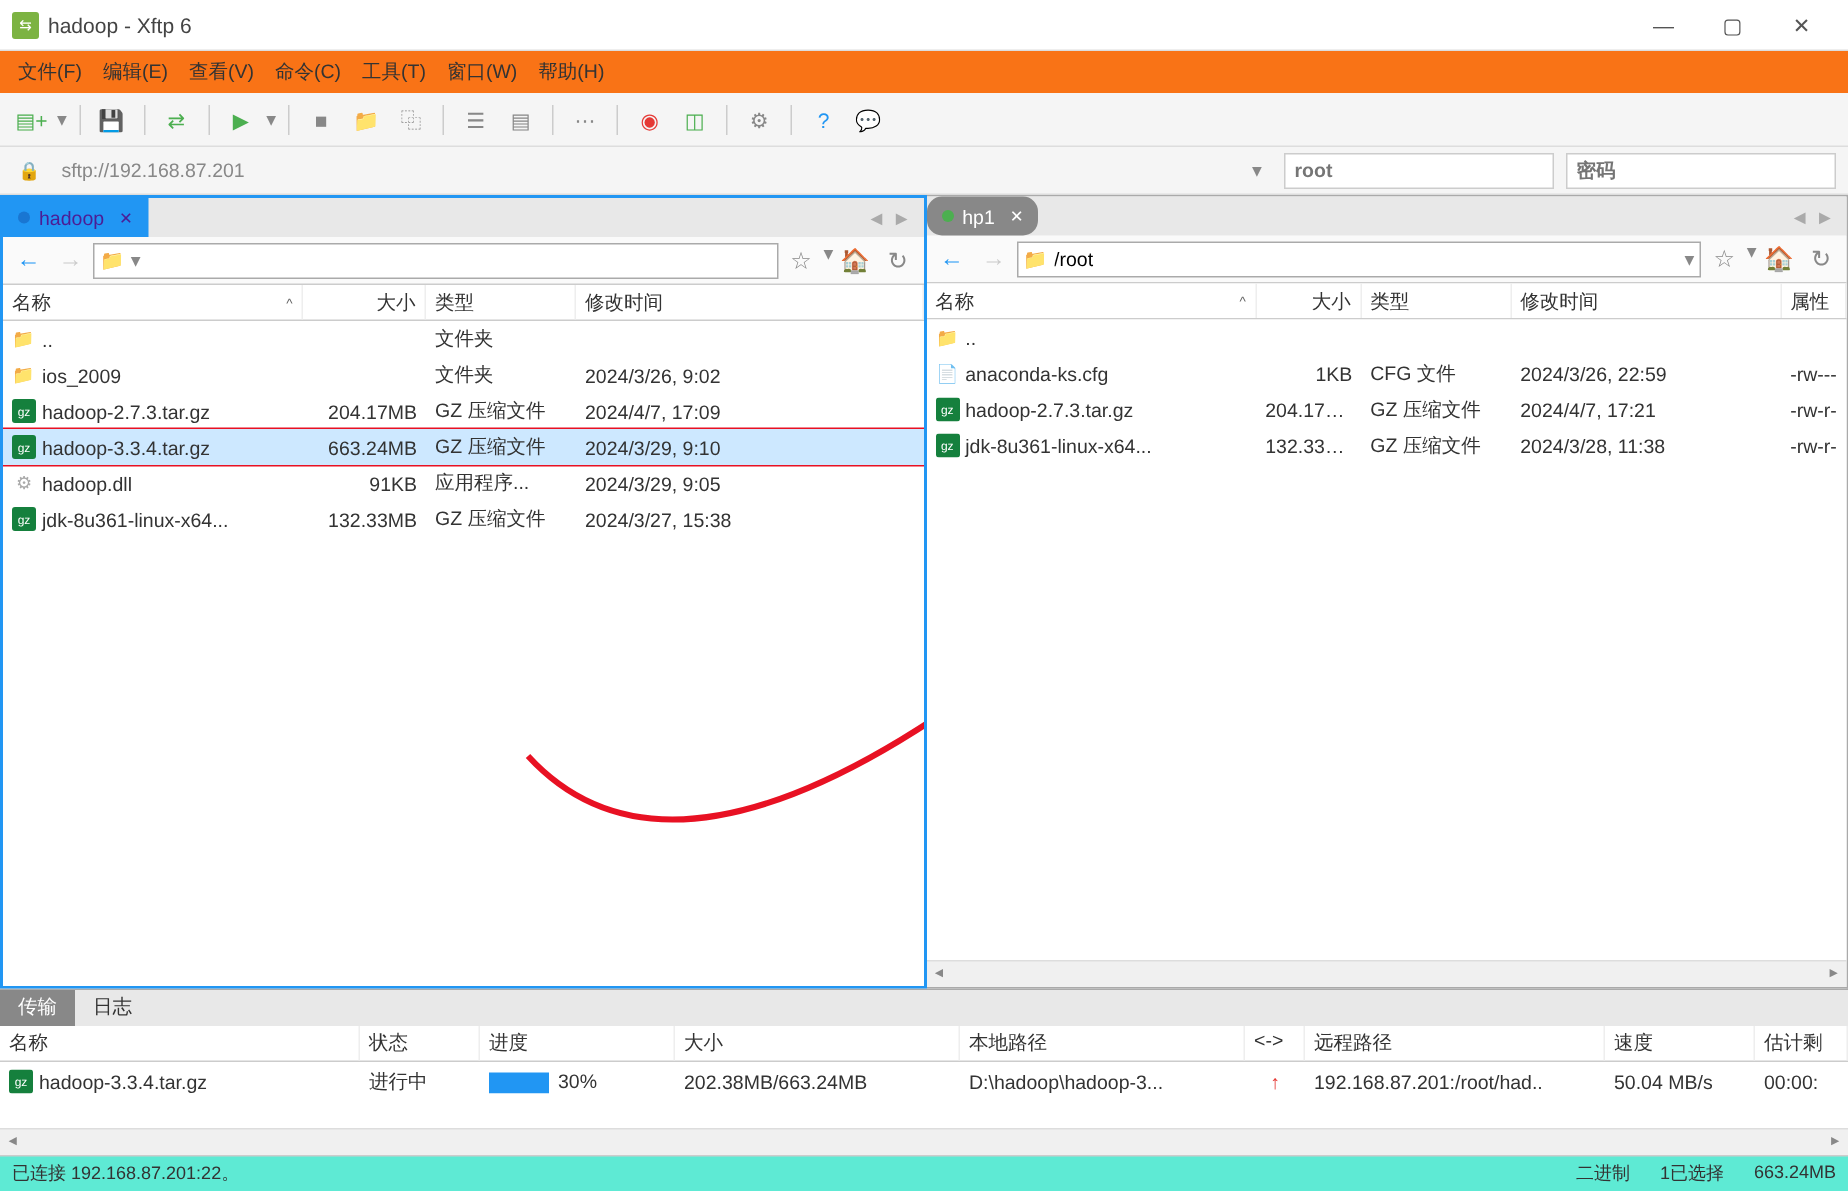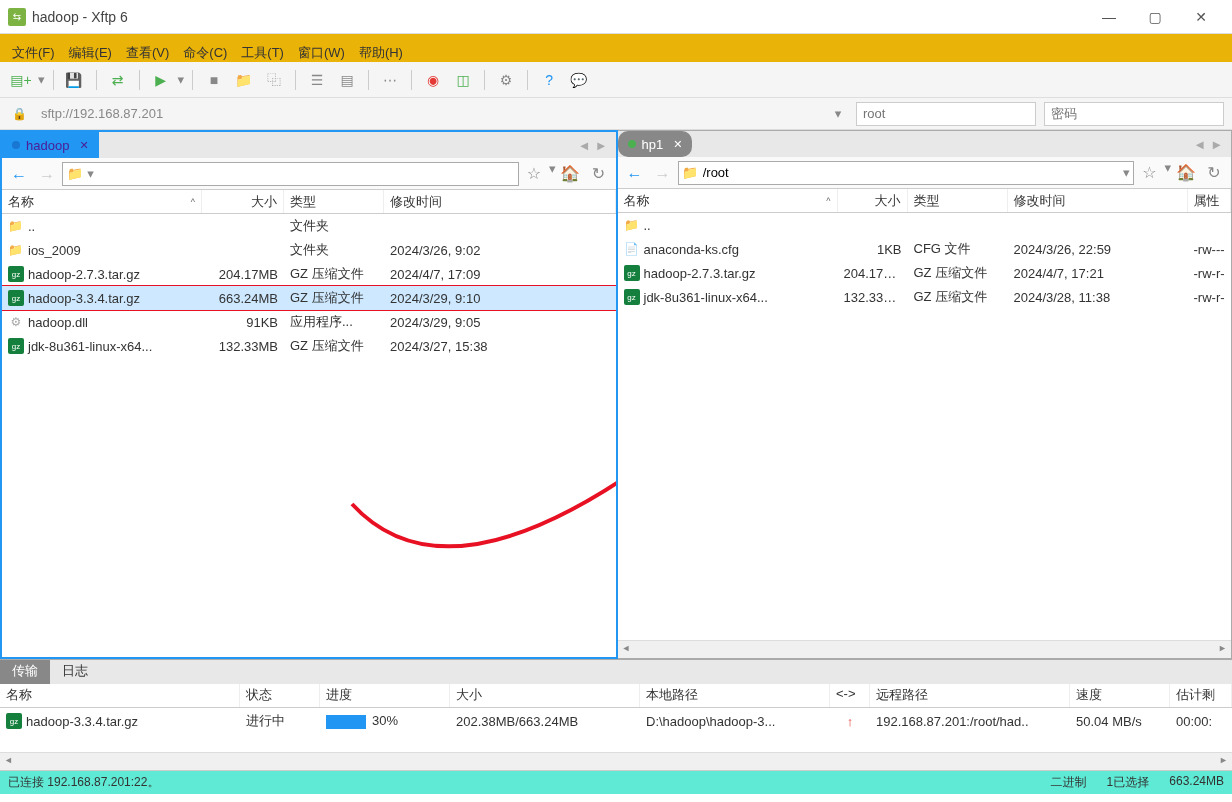--- a/index.html
+++ b/index.html
@@ -3,37 +3,37 @@
 <meta charset="utf-8">
 <style>
 * { box-sizing: border-box; margin: 0; padding: 0; font-family: "Microsoft YaHei", "Segoe UI", sans-serif; }
 body { background: #fff; font-size: 13px; color: #333; overflow: hidden; width: 1232px; height: 802px; }
 .titlebar { height: 34px; display: flex; align-items: center; padding: 0 8px; border-bottom: 1px solid #ddd; }
 .titlebar .app-icon { width: 18px; height: 18px; background: #7cb342; border-radius: 2px; margin-right: 6px; display: inline-flex; align-items: center; justify-content: center; color: #fff; font-size: 10px; }
 .titlebar .title { flex: 1; font-size: 14px; color: #444; }
 .win-controls { display: flex; gap: 0; }
 .win-btn { width: 46px; height: 30px; display: flex; align-items: center; justify-content: center; cursor: pointer; font-size: 14px; color: #555; }
 
-.menubar { height: 28px; display: flex; align-items: flex-end; padding: 0 12px; gap: 14px; background: #eab308; }
+.menubar { height: 28px; display: flex; align-items: center; padding: 0 12px; gap: 14px; background: #f97316; }
 .menubar span { cursor: pointer; font-size: 13px; color: #333; }
 
 .toolbar { height: 36px; display: flex; align-items: center; padding: 0 8px; gap: 4px; background: #f5f5f5; border-bottom: 1px solid #ddd; }
 .tb-btn { width: 26px; height: 26px; display: flex; align-items: center; justify-content: center; cursor: pointer; border-radius: 2px; font-size: 14px; }
 .tb-sep { width: 1px; height: 20px; background: #ccc; margin: 0 4px; }
 .green { color: #4caf50; }
 .orange { color: #ff9800; }
 .blue { color: #2196f3; }
 .gray { color: #888; }
 .red { color: #e53935; }
 
 .addressbar { height: 32px; display: flex; align-items: center; background: #f5f5f5; border-bottom: 1px solid #ddd; padding: 0 8px; gap: 4px; }
 .lock-icon { color: #ccc; font-size: 12px; margin: 0 4px; }
 .addr-input { flex: 1; height: 24px; border: 1px solid #ccc; padding: 0 6px; font-size: 13px; color: #888; background: #fff; }
 .addr-dd { width: 20px; text-align: center; color: #888; }
-.user-input, .pwd-input { width: 180px; height: 24px; border: 1px solid #ccc; padding: 0 6px; font-size: 13px; color: #888; margin-left: 4px; }
+.user-input, .pwd-input { width: 180px; height: 24px; border: 1px solid #ccc; padding: 0 6px; font-size: 13px; color: #888; margin-left: 4px; font-weight: bold; }
 
 .panes { display: flex; height: 529px; }
 .pane { flex: 1; border-right: 1px solid #aaa; display: flex; flex-direction: column; }
 .pane.left { border: 2px solid #2196f3; }
 .pane.right { border: 1px solid #aaa; border-left: none; }
 
 .tabbar { height: 26px; background: #e8e8e8; display: flex; align-items: center; position: relative; }
 .tab { height: 26px; display: flex; align-items: center; padding: 0 10px; gap: 6px; font-size: 13px; cursor: pointer; }
 .tab.active { background: #2196f3; color: #4c1d95; font-weight: normal; }
 .tab.gray-tab { background: #888; color: #fff; border-radius: 10px; }

